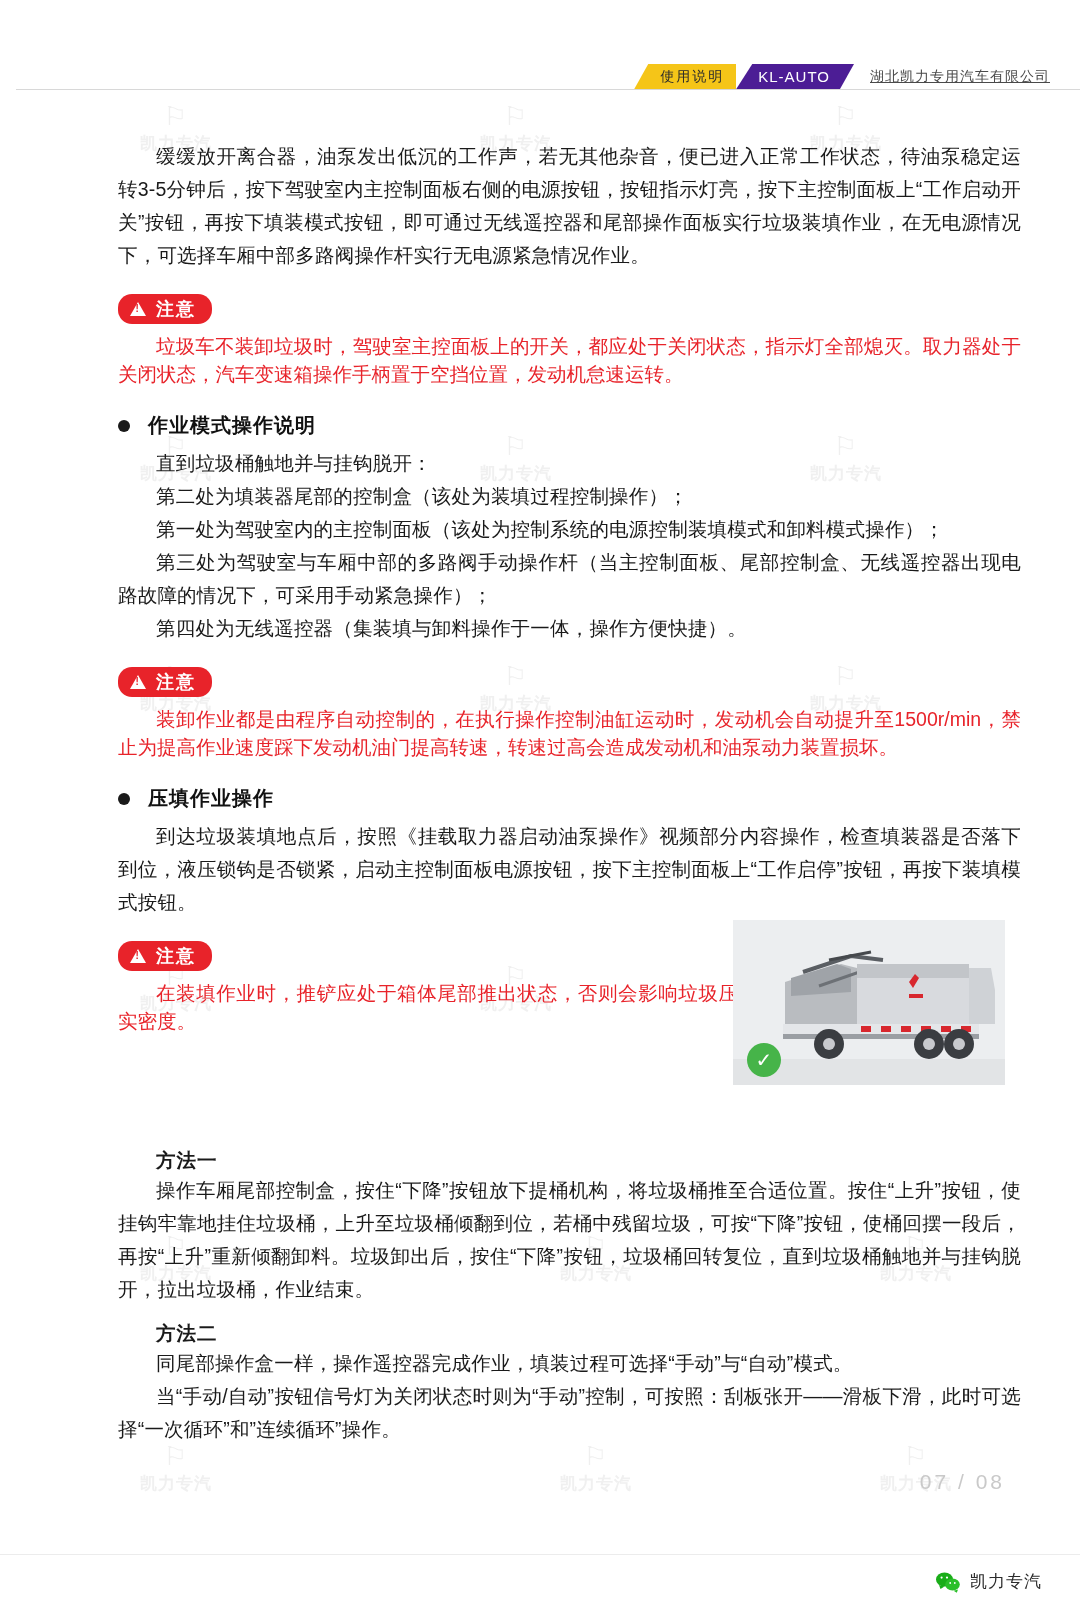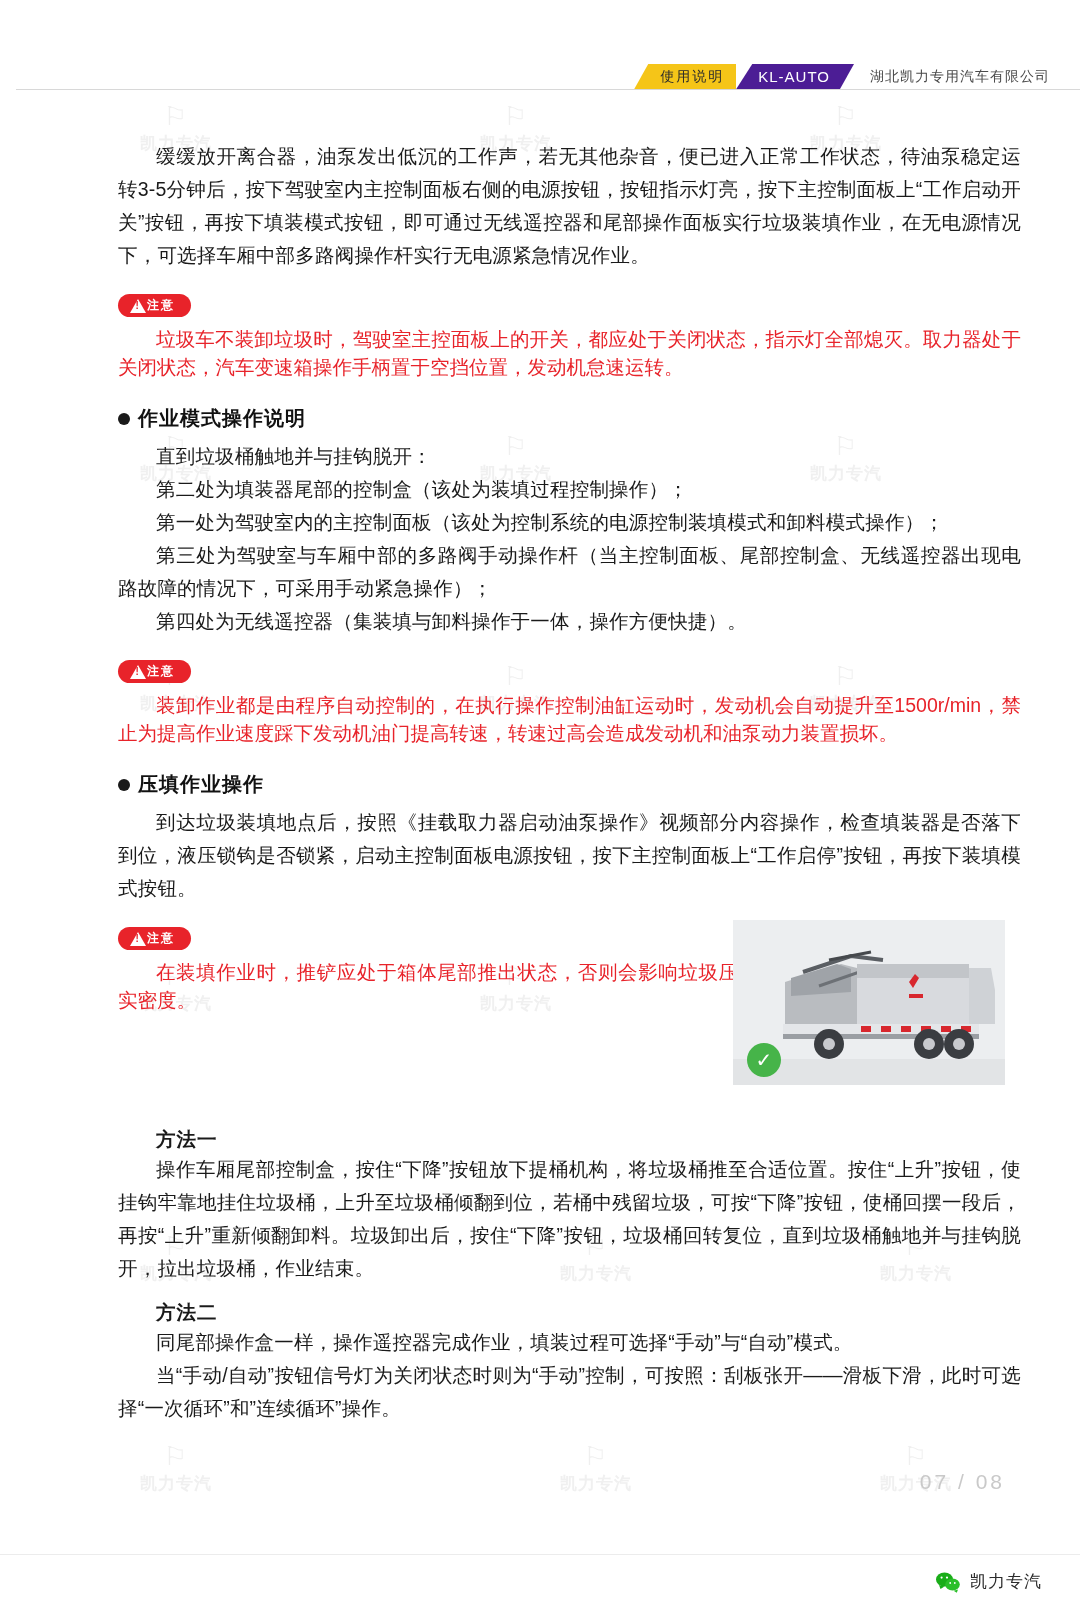--- a/index.html
+++ b/index.html
@@ -67,20 +67,21 @@
     letter-spacing:1px;
     clip-path:polygon(16px 0,100% 0,calc(100% - 14px) 100%,0 100%);
     font-family:"Liberation Sans",sans-serif;
   }
   .hdr-company{
     color:#4a4a4a;
     font-size:14px;
     display:flex;align-items:center;
     padding:0 30px 0 16px;
     letter-spacing:1px;
+    text-decoration:underline;
   }
 
   
   .page{
     position:absolute;
     left:0;top:0;right:0;bottom:0;
   }
   .content{
     position:absolute;
     left:78px;
@@ -94,26 +95,26 @@
     line-height:33px;
     text-align:justify;
     letter-spacing:0.2px;
   }
   .indent{text-indent:38px;}
 
   
   .notice-tag{
     display:inline-flex;
     align-items:center;
-    gap:1px;
+    gap:10px;
     background:#e8232a;
     color:#ffffff;
     border-radius:14px;
     padding:3px 16px 3px 12px;
-    font-size:12px;
+    font-size:18px;
     font-weight:bold;
     letter-spacing:2px;
   }
   .tri{
     display:inline-block;
     width:0;height:0;
     border-left:8px solid transparent;
     border-right:8px solid transparent;
     border-bottom:14px solid #ffffff;
     position:relative;
@@ -133,21 +134,21 @@
     line-height:28px;
     text-align:justify;
     margin:8px 0 0 0;
   }
   .notice-text.ind{text-indent:38px;}
 
   
   .sec-head{
     display:flex;
     align-items:center;
-    gap:8px;
+    gap:18px;
     font-size:20px;
     font-weight:bold;
     letter-spacing:1px;
     color:#111;
   }
   .dot{
     width:12px;height:12px;
     background:#1a1a1a;
     border-radius:50%;
     display:inline-block;

